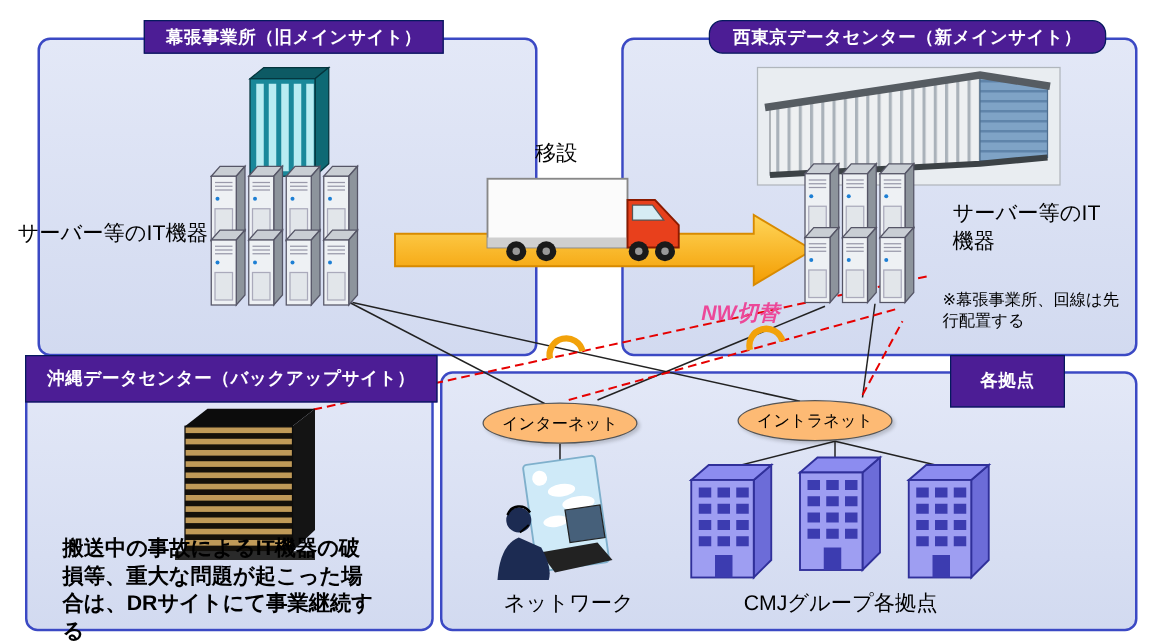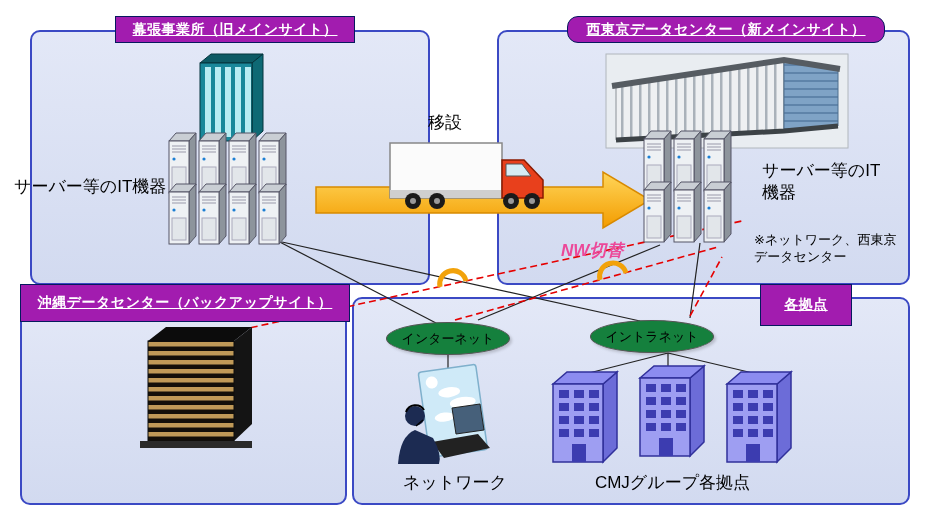--- a/index.html
+++ b/index.html
@@ -1,30 +1,30 @@
 <!DOCTYPE html>
 <html><head>
 <meta charset="utf-8">
 <style>
   * { margin:0; padding:0; box-sizing:border-box; }
   body { font-family:"Liberation Sans","DejaVu Sans",sans-serif; background:#fff; }
   .canvas { position:relative; width:940px; height:515px; background:#ffffff; overflow:hidden; }
   .box { position:absolute; border:2px solid #3b49c4; border-radius:10px;
          background:linear-gradient(180deg,#e3e8f7 0%,#d2daf0 100%); z-index:0; }
-  .title { position:absolute; background:#a21caf; color:#ffffff; font-weight:bold; font-size:14px;
+  .title { position:absolute; background:#4c1d95; color:#ffffff; font-weight:bold; font-size:14px;
            display:flex; align-items:center; justify-content:center; border:1px solid #061a5e;
-           z-index:3; letter-spacing:0.5px; white-space:nowrap;text-decoration:underline; }
+           z-index:3; letter-spacing:0.5px; white-space:nowrap; }
   .overlay { position:absolute; left:0; top:0; z-index:1; pointer-events:none; }
   .lbl { position:absolute; z-index:2; font-size:17px; color:#000; line-height:1.3; }
   .nowrap { white-space:nowrap; }
   .note { font-size:13px; }
   .red { color:#ec4899; font-weight:bold;font-style:italic; }
   .bold { font-weight:bold; }
   .center { text-align:center; }
-  .ellipse { position:absolute; z-index:2; background:#15803d; border:1.5px solid #555;
+  .ellipse { position:absolute; z-index:2; background:#fdba74; border:1.5px solid #555;
              border-radius:50%; display:flex; align-items:center; justify-content:center;
              font-size:13px; box-shadow:2px 2px 3px rgba(0,0,0,0.18); }
 </style>
 </head>
 <body>
 
 <div class="canvas">
 
   <div class="box" style="left:30px; top:30px; width:400px; height:255px;"></div>
   <div class="box" style="left:497px; top:30px; width:413px; height:255px;"></div>
@@ -186,21 +186,22 @@
   </svg>
 
   <div class="title" style="left:115px; top:16px; width:240px; height:27px;">幕張事業所（旧メインサイト）</div>
   <div class="title" style="left:567px; top:16px; width:318px; height:27px;border-radius:11px;">西東京データセンター（新メインサイト）</div>
   <div class="title" style="left:20px; top:284px; width:330px; height:38px;">沖縄データセンター（バックアップサイト）</div>
   <div class="title" style="left:760px; top:284px; width:92px; height:42px;text-align:right;">各拠点</div>
 
   <div class="lbl nowrap" style="left:14px; top:176px;">サーバー等のIT機器</div>
   <div class="lbl nowrap" style="left:428px; top:112px;">移設</div>
   <div class="lbl" style="left:762px; top:160px; width:126px;">サーバー等のIT機器</div>
-  <div class="lbl note" style="left:754px; top:232px; width:150px;">※ネットワーク、西東京データセンター</div>
+  <div class="lbl note" style="left:754px; top:232px; width:150px;">※幕張事業所、回線は先行配置する</div>
   <div class="lbl red nowrap" style="left:561px; top:240px;">NW切替</div>
+  <div class="lbl bold" style="left:50px; top:428px; width:252px;">搬送中の事故によるIT機器の破損等、重大な問題が起こった場合は、DRサイトにて事業継続する</div>
   <div class="lbl center" style="left:400px; top:472px; width:110px;">ネットワーク</div>
   <div class="lbl center" style="left:585px; top:472px; width:175px;">CMJグループ各拠点</div>
 
   <div class="ellipse" style="left:386px; top:322px; width:124px; height:33px;">インターネット</div>
   <div class="ellipse" style="left:590px; top:320px; width:124px; height:33px;">イントラネット</div>
 
 </div>
 
 </body></html>

